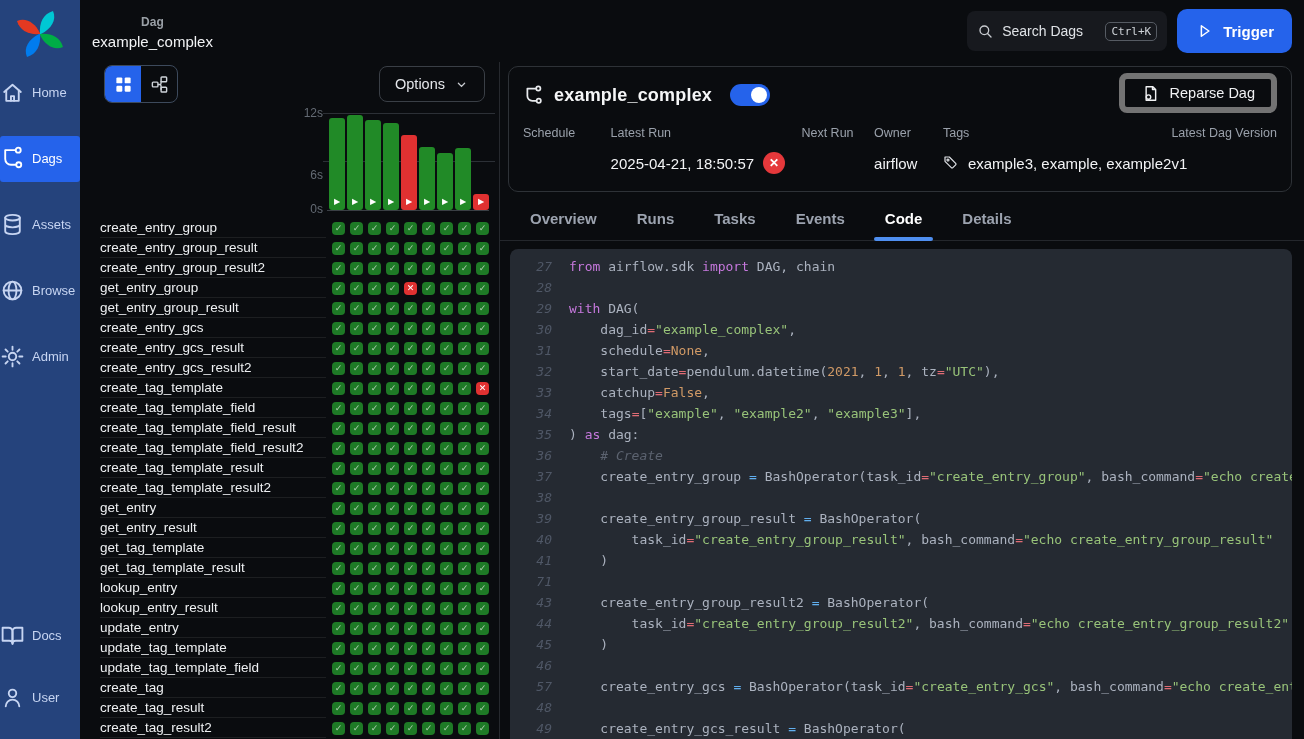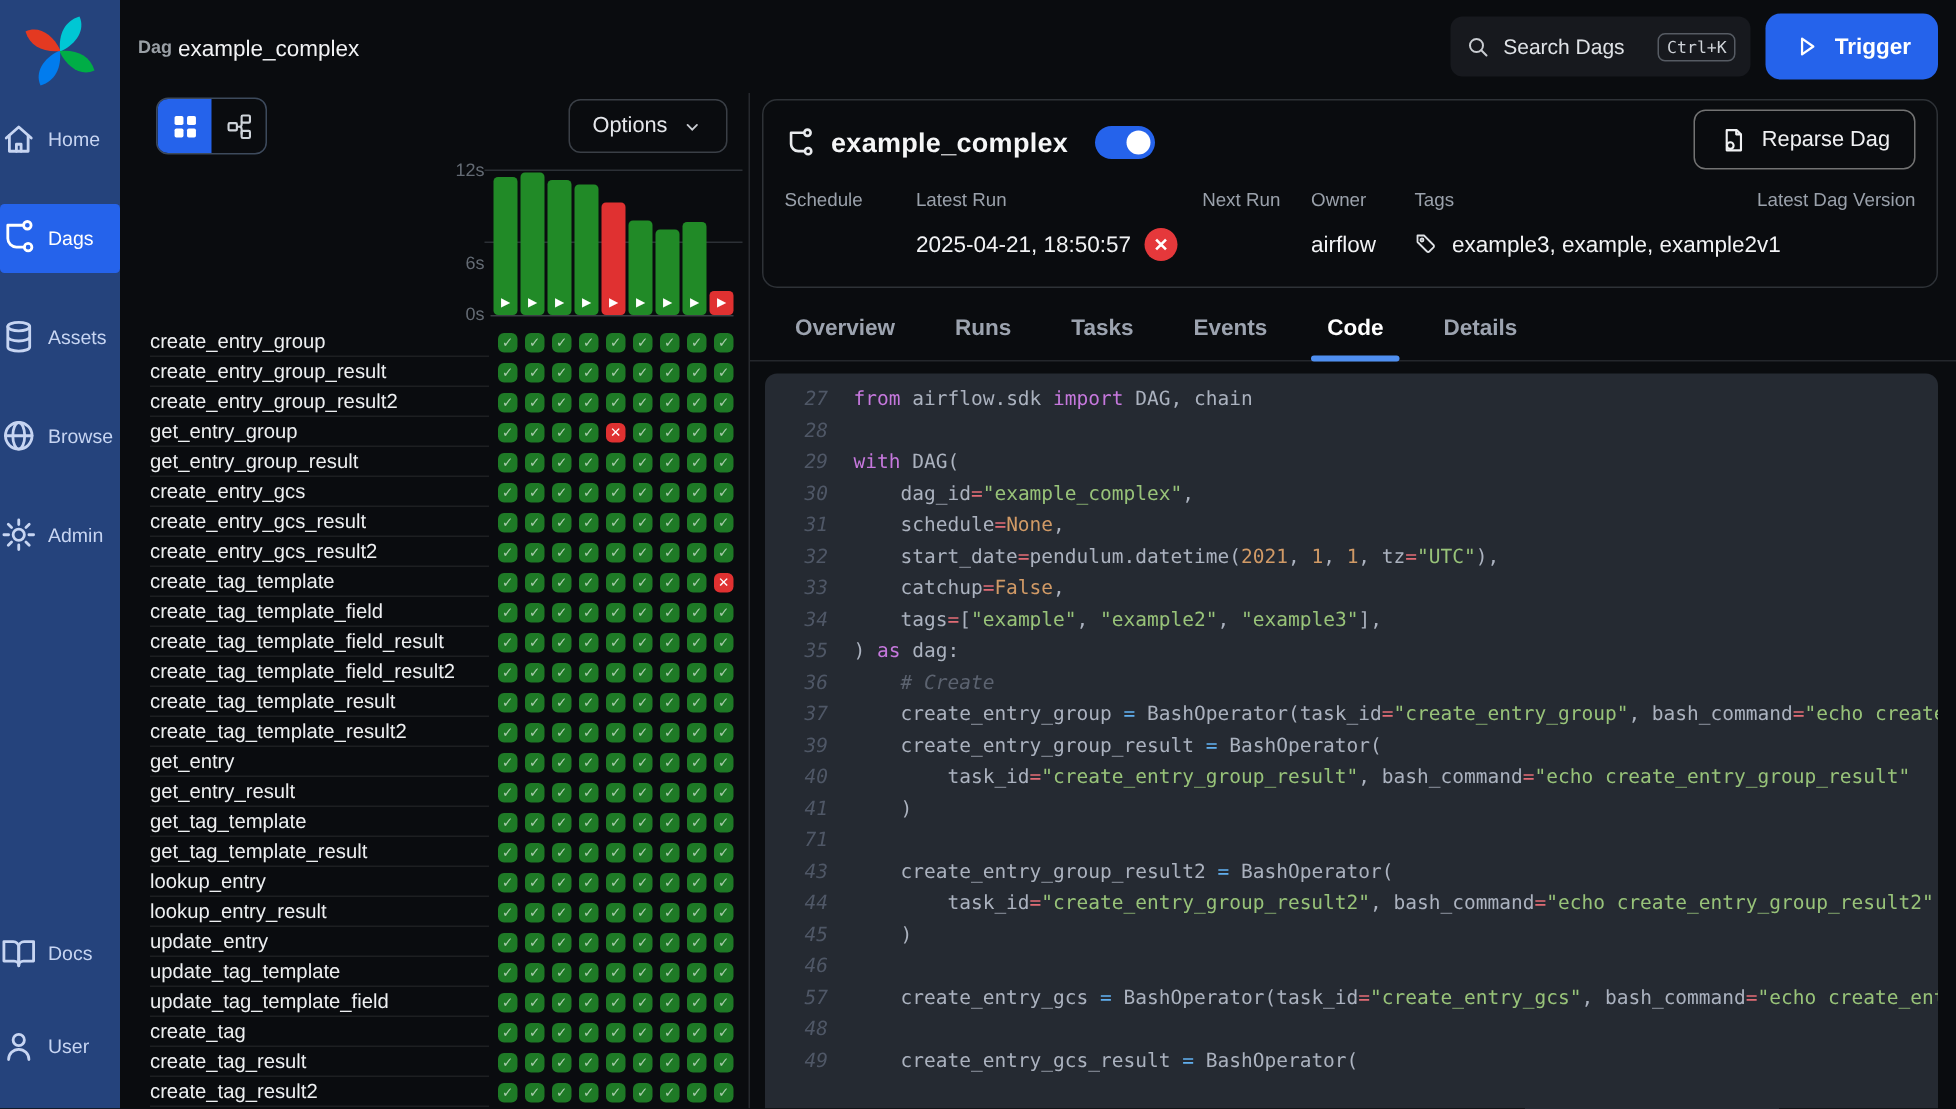--- a/index.html
+++ b/index.html
@@ -15,21 +15,21 @@
               gap:7px; font-size:13px; cursor:pointer; margin-bottom:20px; border-radius:3px; }
   .nav-item svg { width:25px; height:25px; }
   .nav-item.active { background:#2563eb; color:#ffffff; }
   .nav-footer { margin-top:auto; display:flex; flex-direction:column; align-items:center; padding-bottom:2px; }
   .nav-footer .nav-item { margin-bottom:16px; }
 
   
   .right { flex:1; display:flex; flex-direction:column; min-width:0; }
   .topbar { height:62px; display:flex; align-items:center; justify-content:space-between;
             padding:0 12px; flex:none; }
-  .crumbs { display:flex; flex-direction:row; gap:4px; padding-top:2px; }
+  .crumbs { display:flex; flex-direction:column; gap:4px; padding-top:2px;align-items:center; }
   .crumb-label { font-size:12px; font-weight:bold; color:#9aa0a6; }
   .crumb-name { font-size:15px; color:#f2f3f5; }
   .top-actions { display:flex; align-items:center; gap:10px; }
   .searchbox { width:200px; height:40px; background:#17191e; border-radius:8px; display:flex;
                align-items:center; gap:9px; padding:0 10px; cursor:text; }
   .searchbox svg { width:16px; height:16px; color:#c9ccd1; flex:none; }
   .search-ph { font-size:14px; color:#dfe2e6; flex:1; white-space:nowrap; }
   .kbd { font-family:"DejaVu Sans Mono", monospace; font-size:11px; color:#cfd3d8;
          border:1px solid #565b63; border-radius:5px; padding:2px 5px; }
   .trigger-btn { height:44px; padding:0 18px; background:#2563eb; border:none; border-radius:10px;
@@ -79,21 +79,21 @@
   .dag-card { margin:0 12px 0 8px; border:1px solid #2e3237; border-radius:10px; position:relative;
               padding:12px 14px 16px; }
   .card-title-row { display:flex; align-items:center; gap:10px; height:32px; }
   .card-title-row .dagicon { width:21px; height:21px; color:#e8eaed; }
   .card-title { font-size:18px; font-weight:bold; color:#f5f6f7; letter-spacing:.2px; }
   .toggle { width:40px; height:22px; border-radius:11px; background:#2563eb; position:relative;
             margin-left:8px; cursor:pointer; flex:none; }
   .toggle .knob { position:absolute; width:16px; height:16px; border-radius:50%; background:#fff;
                   right:3px; top:3px; }
   .reparse-btn { position:absolute; top:6px; right:14px; height:40px; padding:0 16px;
-                 border:1px solid #737373; background:transparent; border-radius:8px; display:flex;
+                 border:6px solid #737373; background:transparent; border-radius:8px; display:flex;
                  align-items:center; gap:10px; color:#f0f1f3; font-size:14.5px; cursor:pointer;
                  font-family:inherit; }
   .reparse-btn svg { width:19px; height:19px; }
   .fields-row { display:flex; margin-top:15px; }
   .field { display:flex; flex-direction:column; }
   .f-label { font-size:12.5px; color:#9aa1ab; margin-bottom:11px; white-space:nowrap; }
   .f-value { font-size:15px; color:#f2f3f5; height:24px; display:flex; align-items:center; gap:9px;
              white-space:nowrap; }
   .f-value svg { width:16px; height:16px; color:#dfe2e6; flex:none; }
   .badge-x { width:22px; height:22px; border-radius:50%; background:#e5383b; color:#fff; font-size:12px;
@@ -733,20 +733,21 @@
             <div class="cline"><span class="lnum">28</span> </div>
             <div class="cline"><span class="lnum">29</span><span class="tk-k">with</span><span class="tk-p"> DAG(</span></div>
             <div class="cline"><span class="lnum">30</span><span class="tk-p">    dag_id</span><span class="tk-pe">=</span><span class="tk-s">"example_complex"</span><span class="tk-p">,</span></div>
             <div class="cline"><span class="lnum">31</span><span class="tk-p">    schedule</span><span class="tk-pe">=</span><span class="tk-n">None</span><span class="tk-p">,</span></div>
             <div class="cline"><span class="lnum">32</span><span class="tk-p">    start_date</span><span class="tk-pe">=</span><span class="tk-p">pendulum.datetime(</span><span class="tk-n">2021</span><span class="tk-p">, </span><span class="tk-n">1</span><span class="tk-p">, </span><span class="tk-n">1</span><span class="tk-p">, tz</span><span class="tk-pe">=</span><span class="tk-s">"UTC"</span><span class="tk-p">),</span></div>
             <div class="cline"><span class="lnum">33</span><span class="tk-p">    catchup</span><span class="tk-pe">=</span><span class="tk-n">False</span><span class="tk-p">,</span></div>
             <div class="cline"><span class="lnum">34</span><span class="tk-p">    tags</span><span class="tk-pe">=</span><span class="tk-p">[</span><span class="tk-s">"example"</span><span class="tk-p">, </span><span class="tk-s">"example2"</span><span class="tk-p">, </span><span class="tk-s">"example3"</span><span class="tk-p">],</span></div>
             <div class="cline"><span class="lnum">35</span><span class="tk-p">) </span><span class="tk-k">as</span><span class="tk-p"> dag:</span></div>
             <div class="cline"><span class="lnum">36</span><span class="tk-c">    # Create</span></div>
             <div class="cline"><span class="lnum">37</span><span class="tk-p">    create_entry_group </span><span class="tk-eq">=</span><span class="tk-p"> BashOperator(task_id</span><span class="tk-pe">=</span><span class="tk-s">"create_entry_group"</span><span class="tk-p">, bash_command</span><span class="tk-pe">=</span><span class="tk-s">"echo create_entry_group"</span></div>
+            <div class="cline"><span class="lnum">38</span> </div>
             <div class="cline"><span class="lnum">39</span><span class="tk-p">    create_entry_group_result </span><span class="tk-eq">=</span><span class="tk-p"> BashOperator(</span></div>
             <div class="cline"><span class="lnum">40</span><span class="tk-p">        task_id</span><span class="tk-pe">=</span><span class="tk-s">"create_entry_group_result"</span><span class="tk-p">, bash_command</span><span class="tk-pe">=</span><span class="tk-s">"echo create_entry_group_result"</span></div>
             <div class="cline"><span class="lnum">41</span><span class="tk-p">    )</span></div>
             <div class="cline"><span class="lnum">71</span> </div>
             <div class="cline"><span class="lnum">43</span><span class="tk-p">    create_entry_group_result2 </span><span class="tk-eq">=</span><span class="tk-p"> BashOperator(</span></div>
             <div class="cline"><span class="lnum">44</span><span class="tk-p">        task_id</span><span class="tk-pe">=</span><span class="tk-s">"create_entry_group_result2"</span><span class="tk-p">, bash_command</span><span class="tk-pe">=</span><span class="tk-s">"echo create_entry_group_result2"</span></div>
             <div class="cline"><span class="lnum">45</span><span class="tk-p">    )</span></div>
             <div class="cline"><span class="lnum">46</span> </div>
             <div class="cline"><span class="lnum">57</span><span class="tk-p">    create_entry_gcs </span><span class="tk-eq">=</span><span class="tk-p"> BashOperator(task_id</span><span class="tk-pe">=</span><span class="tk-s">"create_entry_gcs"</span><span class="tk-p">, bash_command</span><span class="tk-pe">=</span><span class="tk-s">"echo create_entry_gcs"</span></div>
             <div class="cline"><span class="lnum">48</span> </div>

